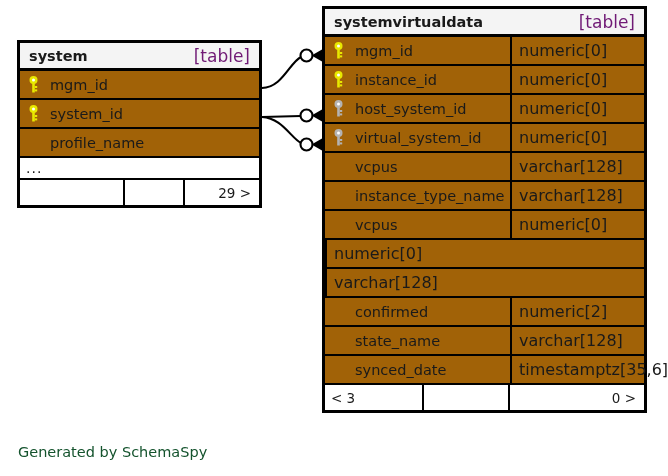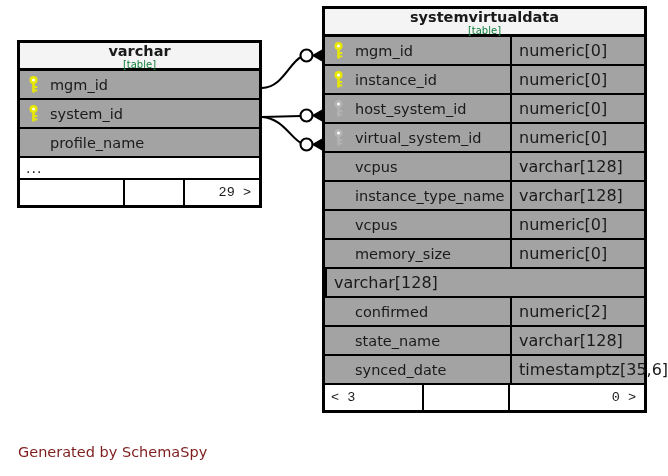--- a/index.html
+++ b/index.html
@@ -32,41 +32,40 @@
 
   .entity-header {
     display: flex;
     align-items: center;
     justify-content: space-between;
     background: #f4f4f4;
     border-bottom: 3px solid #000000;
     box-sizing: border-box;
     padding: 0 9px;
     height: 28px;
-    flex-direction: column;
   }
   .entity-title {
     font-weight: bold;
     font-size: 14.5px;
     letter-spacing: 0px;
     white-space: nowrap;
   }
   .entity-tag {
-    font-size: 10px;
-    color: #15803d;
+    font-size: 17px;
+    color: #701a75;
     white-space: nowrap;
   }
 
   .row {
     display: flex;
     align-items: stretch;
     box-sizing: border-box;
     border-bottom: 2px solid #000000;
     height: 29px;
-    background: #a3a3a3;
+    background: #a16207;
   }
 
   .cell-name {
     display: flex;
     align-items: center;
     box-sizing: border-box;
     flex: 1 1 auto;
     padding-left: 8px;
     overflow: hidden;
   }
@@ -113,21 +112,20 @@
     display: flex;
     box-sizing: border-box;
     height: 25px;
   }
   .foot-cell {
     display: flex;
     align-items: center;
     box-sizing: border-box;
     font-size: 13.5px;
     white-space: nowrap;
-    font-family: Liberation Mono, monospace;
   }
   .foot-cell.mid,
   .foot-cell.right {
     border-left: 2px solid #000000;
   }
   .foot-cell.left  { justify-content: flex-start; padding-left: 6px; }
   .foot-cell.right { justify-content: flex-end;  padding-right: 8px; }
 
   
   #entity-system {
@@ -150,33 +148,33 @@
     height: 476px;
     z-index: 5;
     pointer-events: none;
   }
 
   .caption {
     position: absolute;
     left: 18px;
     top: 444px;
     font-size: 14.5px;
-    color: #7f1d1d;
+    color: #14532d;
     white-space: nowrap;
   }
 </style>
 </head>
 <body>
 
 <div class="diagram">
 
   <div class="entity" id="entity-system">
 
     <div class="entity-header">
-      <span class="entity-title">varchar</span>
+      <span class="entity-title">system</span>
       <span class="entity-tag">[table]</span>
     </div>
 
     <div class="row">
       <div class="cell-name">
         <span class="keyslot">
           <svg class="key-icon" width="11" height="17" viewBox="0 0 11 17" aria-hidden="true">
             <circle cx="5.5" cy="4" r="4" fill="#e8e800"></circle>
             <circle cx="5.5" cy="4" r="1.5" fill="#ffffff"></circle>
             <rect x="4.2" y="6.5" width="2.6" height="10" fill="#e8e800"></rect>
@@ -308,24 +306,20 @@
 
     <div class="row">
       <div class="cell-name">
         <span class="keyslot"></span>
         <span class="col-label">vcpus</span>
       </div>
       <div class="cell-type" style="width:134px;">numeric[0]</div>
     </div>
 
     <div class="row">
-      <div class="cell-name">
-        <span class="keyslot"></span>
-        <span class="col-label">memory_size</span>
-      </div>
       <div class="cell-type" style="width:134px;">numeric[0]</div>
     </div>
 
     <div class="row">
       <div class="cell-type" style="width:134px;">varchar[128]</div>
     </div>
 
     <div class="row">
       <div class="cell-name">
         <span class="keyslot"></span>

